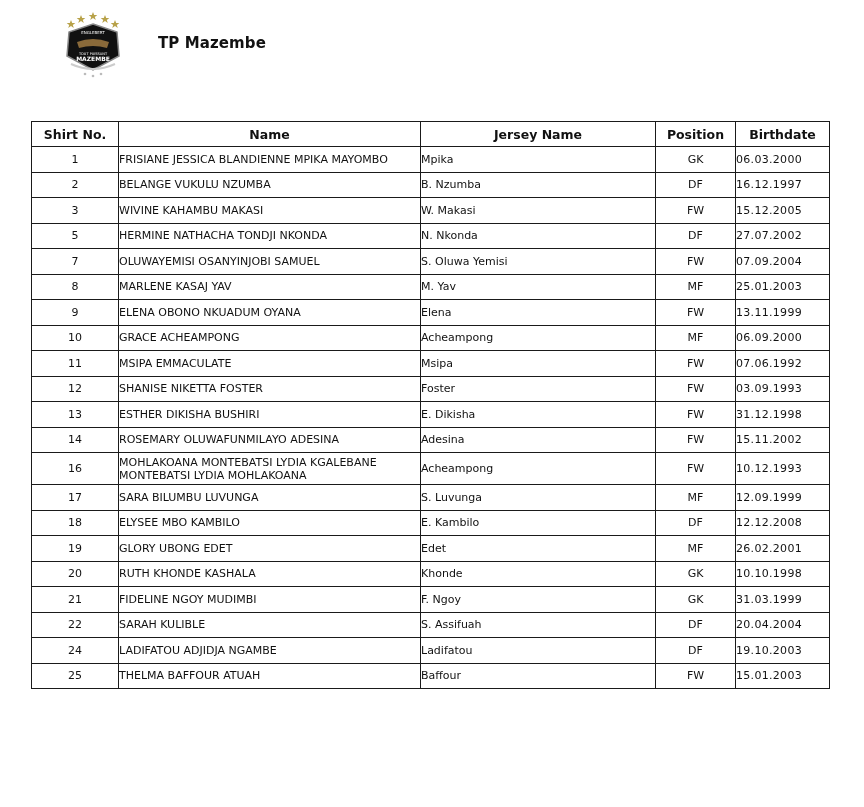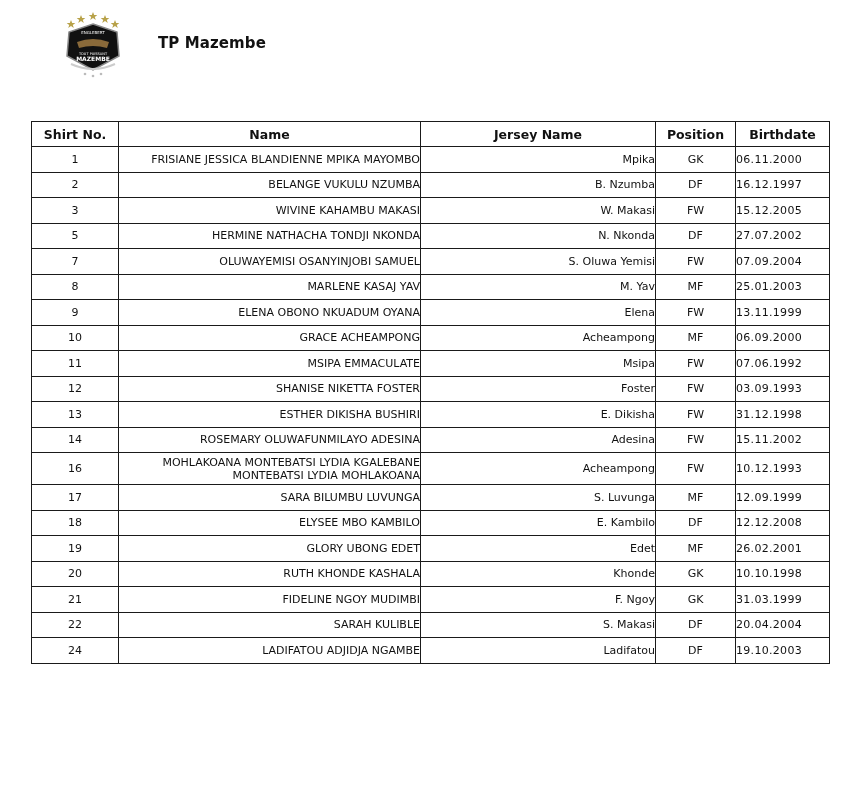--- a/index.html
+++ b/index.html
@@ -5,21 +5,21 @@
   html, body { margin: 0; padding: 0; background: #ffffff; }
   body { width: 864px; height: 807px; position: relative; font-family: "DejaVu Sans", sans-serif; color: #111; overflow: hidden; }
   .header { position: absolute; left: 0; top: 0; width: 864px; height: 90px; }
   .logo { position: absolute; left: 57px; top: 8px; width: 72px; height: 70px; }
   .team-title { position: absolute; left: 158px; top: 34px; font-size: 15px; font-weight: bold; letter-spacing: 0.1px; }
   table.roster { position: absolute; left: 31px; top: 121px; border-collapse: collapse; width: 798px; table-layout: fixed; }
   table.roster th, table.roster td { border: 1.4px solid #1a1a1a; padding: 0; font-size: 11px; }
   table.roster th { height: 24px; font-size: 12.5px; font-weight: bold; text-align: center; vertical-align: middle; }
   table.roster td { height: 24.5px; vertical-align: middle; }
   td.num, td.pos { text-align: center; }
-  td.name, td.jersey { padding-left: 3px; padding-top: 3px; line-height: 13px; text-align: right; }
+  td.name, td.jersey { padding-left: 3px; padding-top: 3px; line-height: 13px; }
   td.date { vertical-align: top; padding-left: 2px; padding-top: 3px; letter-spacing: 0.3px; }
   td.num, td.pos { padding-top: 3px; }
   tr.tall td { height: 31px; }
   col.c1 { width: 87px; } col.c2 { width: 302px; } col.c3 { width: 235px; } col.c4 { width: 80px; } col.c5 { width: 94px; }
 </style>
 </head>
 <body>
 
 <div class="header">
   <svg class="logo" viewBox="0 0 72 70">
@@ -61,21 +61,21 @@
       <th>Position</th>
       <th>Birthdate</th>
     </tr>
   </thead>
   <tbody id="roster-body">
       <tr>
         <td class="num">1</td>
         <td class="name">FRISIANE JESSICA BLANDIENNE MPIKA MAYOMBO</td>
         <td class="jersey">Mpika</td>
         <td class="pos">GK</td>
-        <td class="date">06.11.2000</td>
+        <td class="date">06.03.2000</td>
       </tr>
       <tr>
         <td class="num">2</td>
         <td class="name">BELANGE VUKULU NZUMBA</td>
         <td class="jersey">B. Nzumba</td>
         <td class="pos">DF</td>
         <td class="date">16.12.1997</td>
       </tr>
       <tr>
         <td class="num">3</td>
@@ -185,25 +185,32 @@
       <tr>
         <td class="num">21</td>
         <td class="name">FIDELINE NGOY MUDIMBI</td>
         <td class="jersey">F. Ngoy</td>
         <td class="pos">GK</td>
         <td class="date">31.03.1999</td>
       </tr>
       <tr>
         <td class="num">22</td>
         <td class="name">SARAH KULIBLE</td>
-        <td class="jersey">S. Makasi</td>
+        <td class="jersey">S. Assifuah</td>
         <td class="pos">DF</td>
         <td class="date">20.04.2004</td>
       </tr>
       <tr>
         <td class="num">24</td>
         <td class="name">LADIFATOU ADJIDJA NGAMBE</td>
         <td class="jersey">Ladifatou</td>
         <td class="pos">DF</td>
         <td class="date">19.10.2003</td>
+      </tr>
+      <tr>
+        <td class="num">25</td>
+        <td class="name">THELMA BAFFOUR ATUAH</td>
+        <td class="jersey">Baffour</td>
+        <td class="pos">FW</td>
+        <td class="date">15.01.2003</td>
       </tr>
     </tbody>
 </table>
 
 </body></html>

